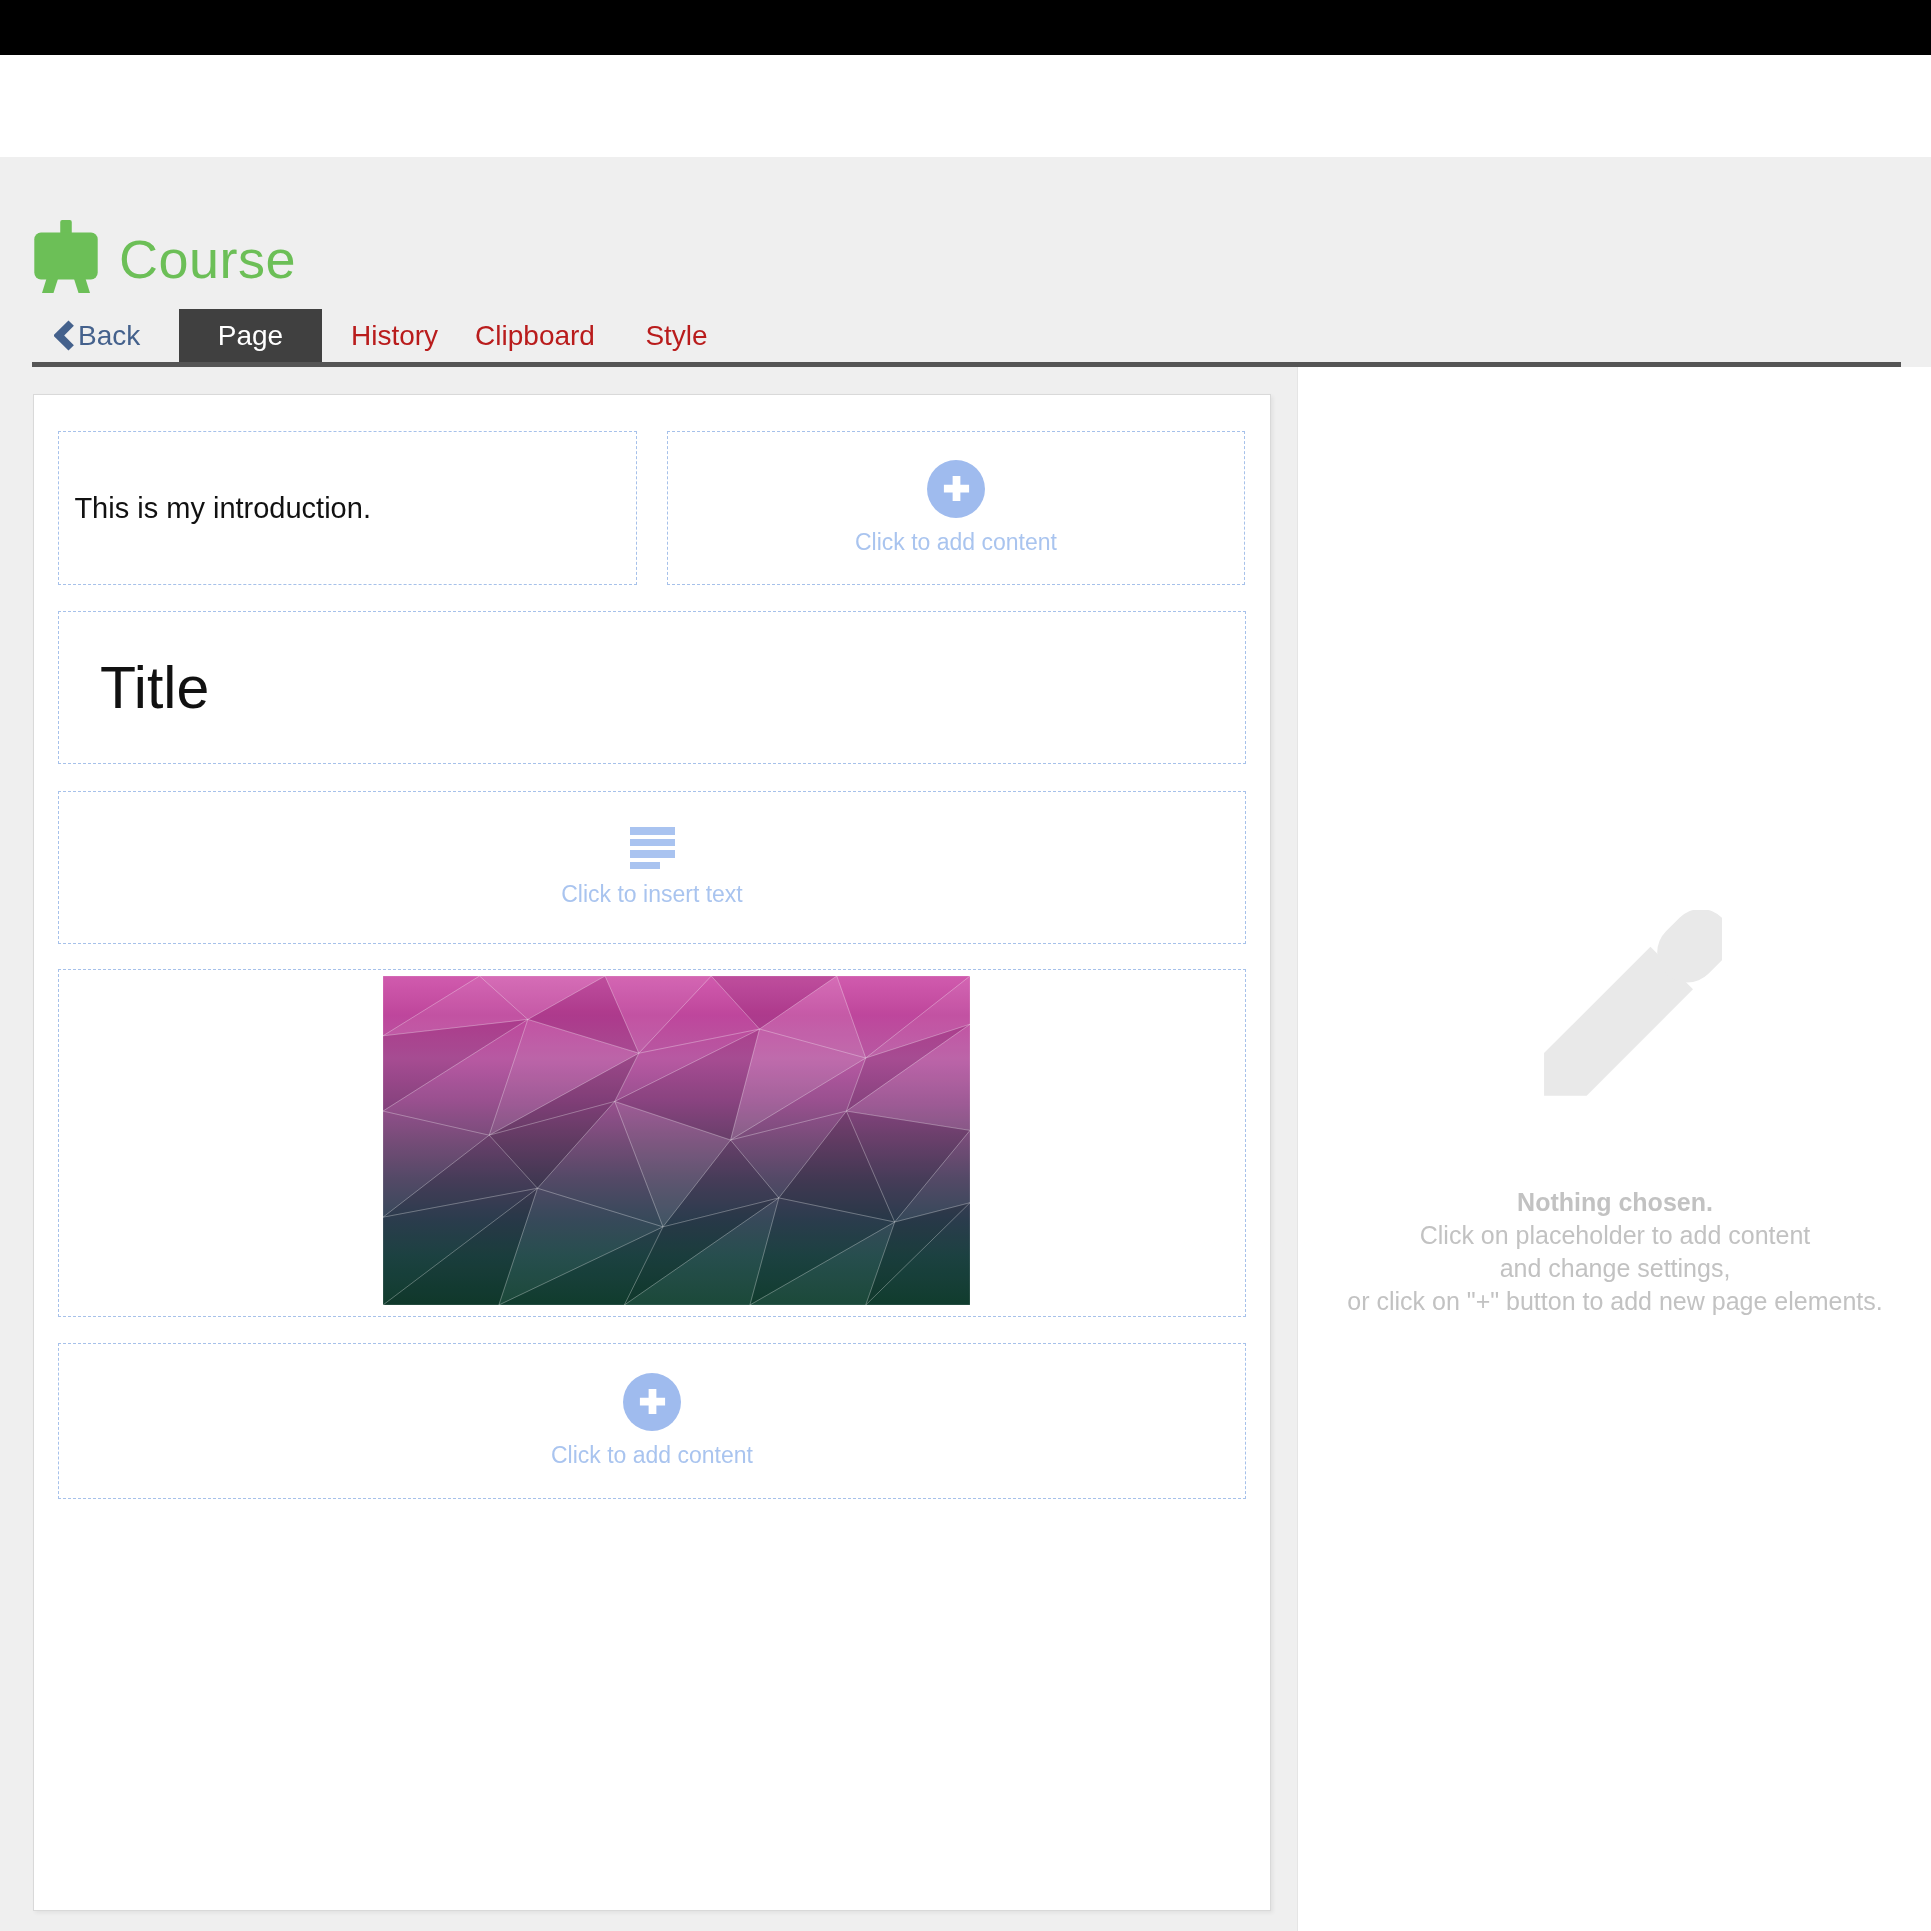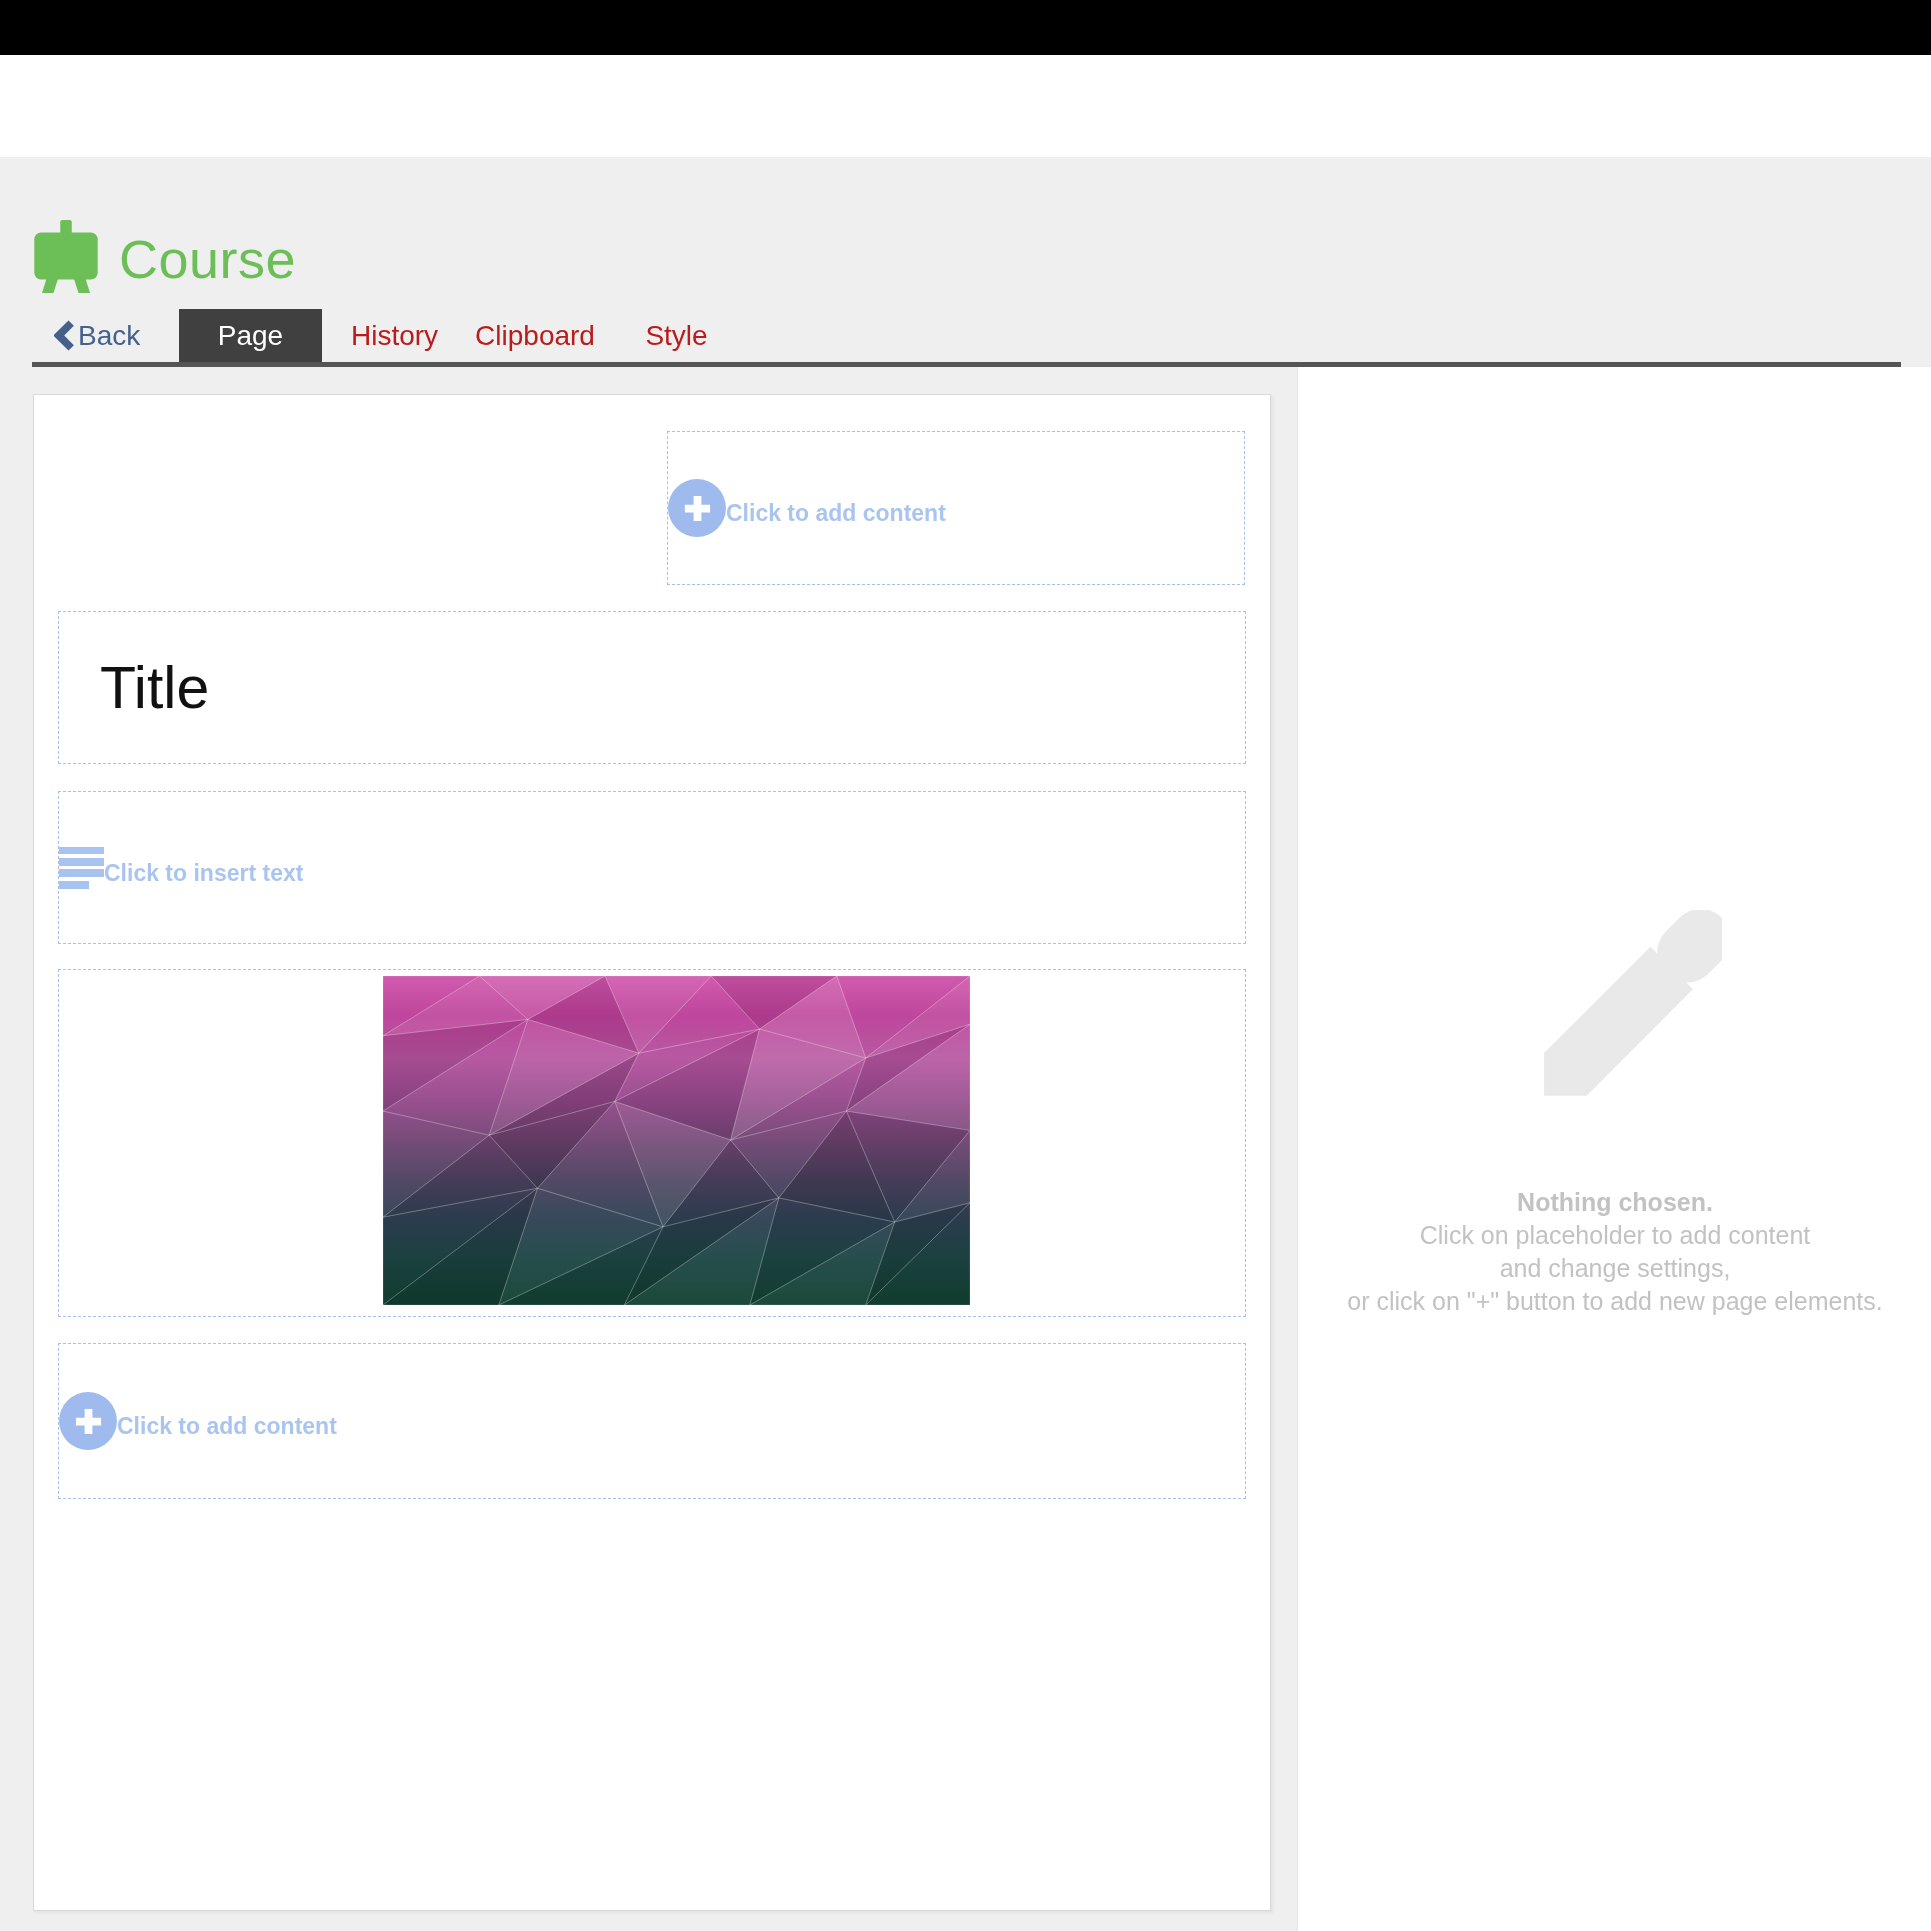--- a/index.html
+++ b/index.html
@@ -19,21 +19,21 @@
   
   .tabrow{left:0;top:309px;width:1931px;height:53px;}
   .back-group{position:absolute;left:54px;top:0;height:53px;display:flex;align-items:center;gap:3px;cursor:pointer;}
   .back-label{font-size:28px;color:#44618c;}
   .tab{position:absolute;top:0;height:53px;display:flex;align-items:center;justify-content:center;font-size:28px;color:#b91c1c;cursor:pointer;}
   .tab.active{background:#404040;color:#ffffff;}
   .tab-underline{left:32px;top:362px;width:1869px;height:4.8px;background:#555555;}
   
   .canvas-panel{left:33px;top:394px;width:1236px;height:1515px;background:#ffffff;border:1px solid #d9d9d9;box-shadow:1.9px 1.9px 3.9px rgba(0,0,0,0.06);}
   .ph{position:absolute;border:1.9px dashed #a6c1ea;box-sizing:border-box;cursor:pointer;background:#ffffff;}
-  .ph-center{display:flex;flex-direction:row;align-items:center;font-weight:bold;}
+  .ph-center{display:flex;flex-direction:column;align-items:center;justify-content:center;}
   .ph-label{font-size:23px;color:#a9c4ef;margin-top:11.6px;}
   .plus-circle{width:58px;height:58px;border-radius:50%;background:#9fbbee;display:flex;align-items:center;justify-content:center;}
   .intro-text{font-size:29px;color:#111111;}
   .title-text{font-size:59px;color:#111111;}
   .tlines{width:45px;height:42px;display:flex;flex-direction:column;justify-content:space-between;}
   .tlines .bar{height:7.7px;background:#a9c3f0;}
   .tlines .bar.short{width:30px;}
   
   .inspector{left:1297px;top:367px;width:634px;height:1826px;background:#ffffff;border-left:1px solid #e5e5e5;}
   .pencil{position:absolute;left:219px;top:543px;width:205px;height:205px;}
@@ -72,20 +72,23 @@
     <span>Clipboard</span>
   </div>
   <div class="tab" style="left:640px;width:73px;">
     <span>Style</span>
   </div>
 </div>
 <div class="abs tab-underline"></div>
 
 <div class="abs canvas-panel">
 
+  <div class="ph" style="left:24px;top:36px;width:579px;height:154px;display:flex;align-items:center;">
+    <span class="intro-text" style="margin-left:15.4px;">This is my introduction.</span>
+  </div>
 
   <div class="ph ph-center" style="left:633px;top:36px;width:578px;height:154px;">
     <div class="plus-circle">
       <svg width="31" height="31" viewBox="0 0 32 32">
         <path d="M16 3 V29 M3 16 H29" stroke="#ffffff" stroke-width="8"></path>
       </svg>
     </div>
     <div class="ph-label">Click to add content</div>
   </div>
 

